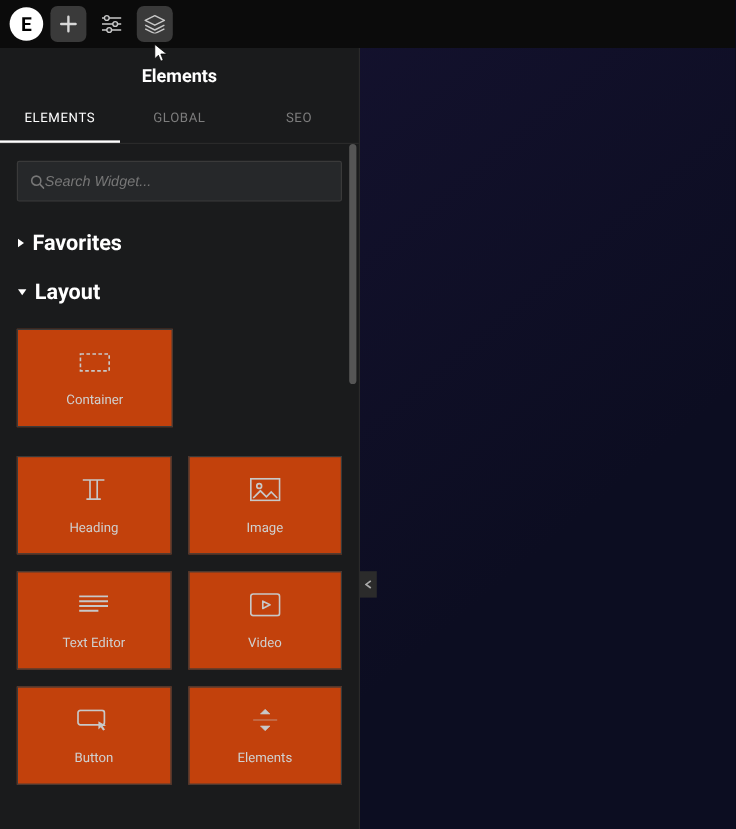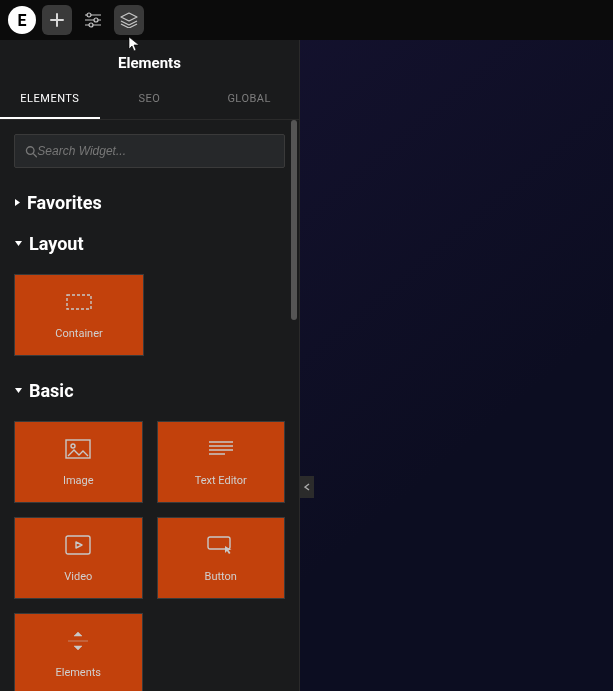--- a/index.html
+++ b/index.html
@@ -225,22 +225,22 @@
     <span>Elements</span>
     <span class="cursor">
       <svg width="12" height="16" viewBox="0 0 12 16">
           <path d="M1 1l0 12 3-3 2 5 2-1-2-5 5 0z" fill="#fff" stroke="#000" stroke-width="0.6"></path>
         </svg>
     </span>
   </div>
 
   <div class="tabs">
     <div class="tab active"><span>ELEMENTS</span></div>
+    <div class="tab"><span>GLOBAL</span></div>
     <div class="tab"><span>SEO</span></div>
-    <div class="tab"><span>GLOBAL</span></div>
   </div>
 
   <div class="scroll">
 
     <div class="search-wrap">
       <div class="search">
         <svg width="13" height="13" viewBox="0 0 13 13">
             <circle cx="5.5" cy="5.5" r="4" fill="none" stroke="#777" stroke-width="1.4"></circle>
             <path d="M9 9l3 3" stroke="#777" stroke-width="1.4" stroke-linecap="round"></path>
           </svg>
@@ -265,27 +265,29 @@
       <div class="widget">
         <div class="widget-icon">
           <svg width="26" height="16" viewBox="0 0 26 16">
               <rect x="1" y="1" width="24" height="14" fill="none" stroke="#c8c8c8" stroke-width="1.4" stroke-dasharray="3 2"></rect>
             </svg>
         </div>
         <div class="widget-label">Container</div>
       </div>
     </div>
 
-    <div class="section-hdr">
-      <svg width="9" height="7" viewBox="0 0 9 7">
-          <path d="M1 1l3.5 5L8 1z" fill="#fff"></path>
-        </svg>
-      <span>Basic</span>
-    </div>
     <div class="grid">
+      <div class="widget">
+        <div class="widget-icon">
+          <svg width="26" height="22" viewBox="0 0 26 22">
+              <path d="M4 3h18M10 3v16M16 3v16M7 19h6M13 19h6" stroke="#c8c8c8" stroke-width="1.4" fill="none"></path>
+            </svg>
+        </div>
+        <div class="widget-label">Heading</div>
+      </div>
       <div class="widget">
         <div class="widget-icon">
           <svg width="26" height="20" viewBox="0 0 26 20">
               <rect x="1" y="1" width="24" height="18" fill="none" stroke="#c8c8c8" stroke-width="1.4"></rect>
               <circle cx="8" cy="7" r="2" fill="none" stroke="#c8c8c8" stroke-width="1.4"></circle>
               <path d="M3 17l6-6 5 5 4-4 5 5" fill="none" stroke="#c8c8c8" stroke-width="1.4"></path>
             </svg>
         </div>
         <div class="widget-label">Image</div>
       </div>

